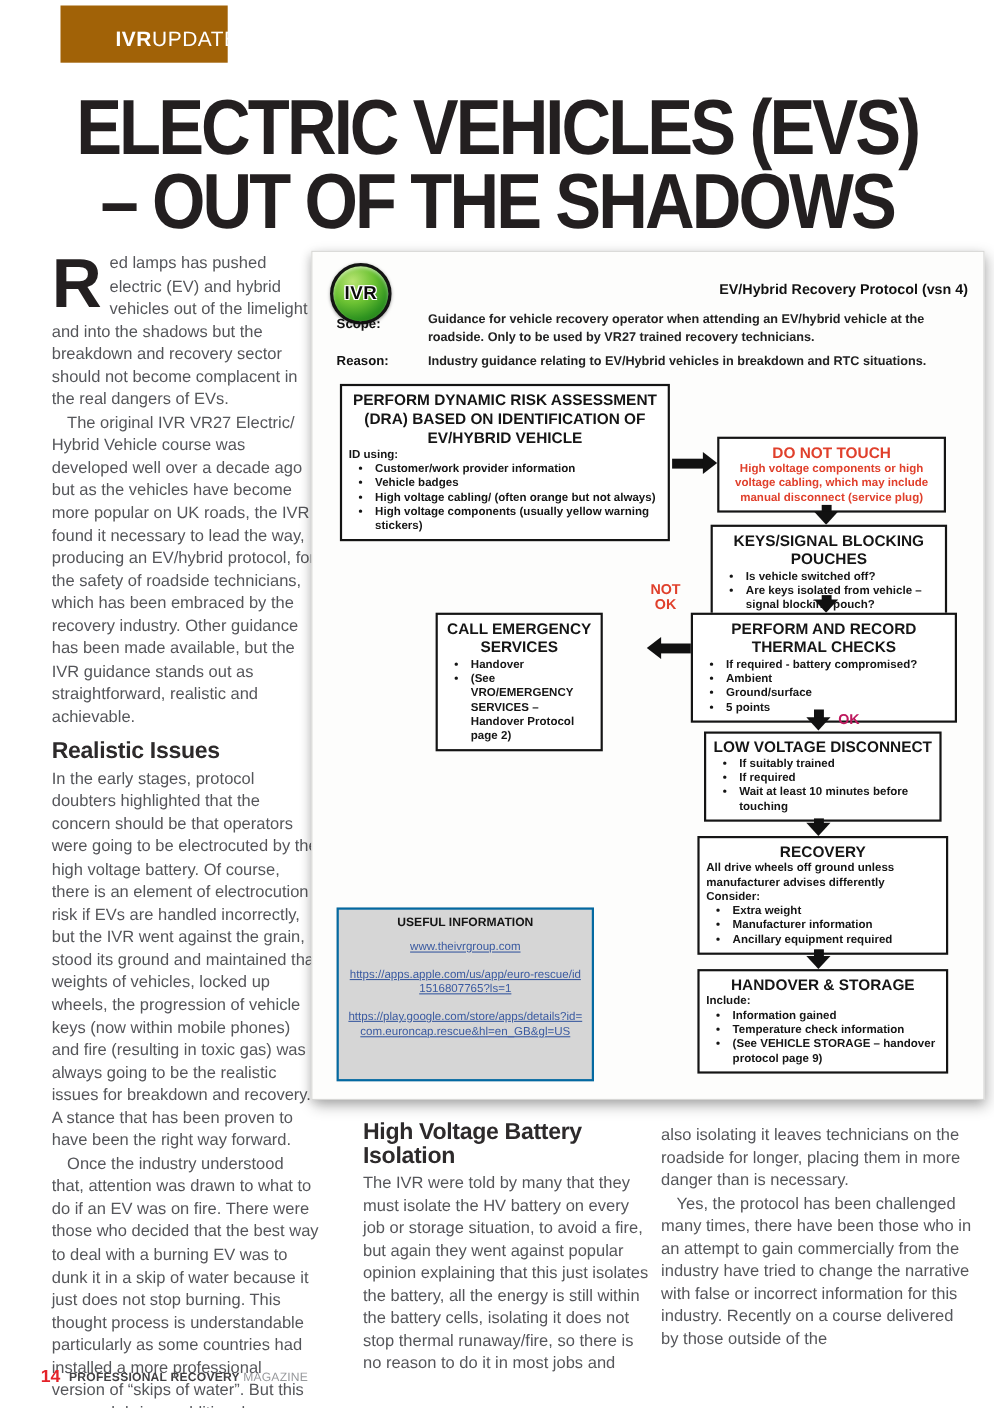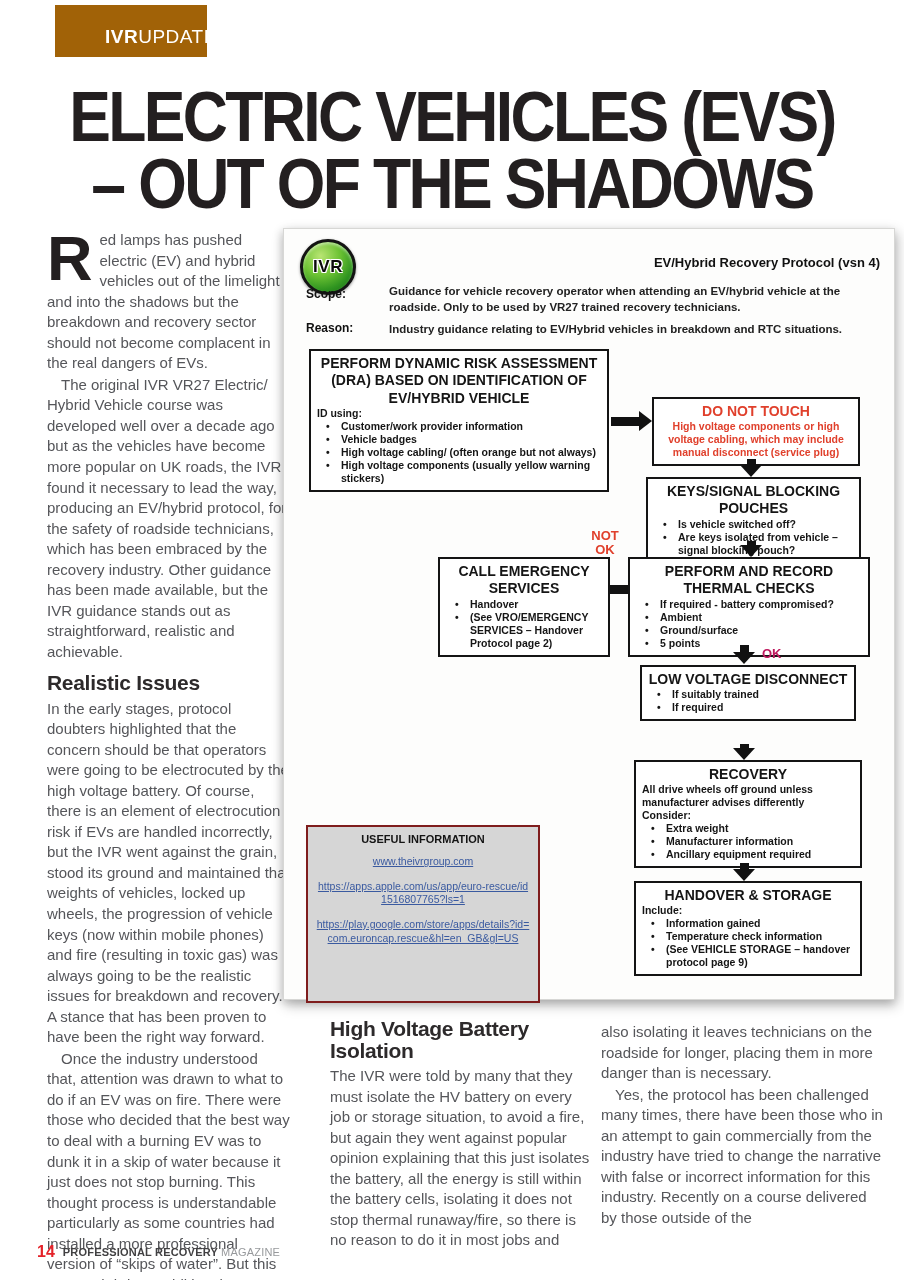--- a/index.html
+++ b/index.html
@@ -92,28 +92,28 @@
   .fbox .fb-note { font-weight:bold; }
   .fbox ul { list-style:none; margin:0; padding:0; }
   .fbox li { font-weight:bold; padding-left:24px; position:relative; }
   .fbox li::before { content:"•"; position:absolute; left:9px; }
   .fbox .red-body { color:#e0402c; font-weight:bold; text-align:center; }
 
   .box-dra      { left:25px;  top:120px; width:300px; }
   .box-dnt      { left:368px; top:168px; width:208px; }
   .box-keys     { left:362px; top:248px; width:215px; }
   .box-thermal  { left:344px; top:328px; width:242px; }
-  .box-calles   { left:112px; top:328px; width:172px;margin-left:42px; }
+  .box-calles   { left:112px; top:328px; width:152px; }
   .box-lvd      { left:356px; top:436px; width:216px; }
   .box-recovery { left:350px; top:531px; width:228px; }
   .box-handover { left:350px; top:652px; width:228px; }
 
   .box-useful {
-    position:absolute; left:22px; top:596px; width:234px; height:178px;
-    background:#d6d6d6; border:2px solid #7f1d1d; padding:6px 8px;
+    position:absolute; left:22px; top:596px; width:234px; height:158px;
+    background:#d6d6d6; border:2px solid #0369a1; padding:6px 8px;
     font-size:10.5px;
   }
   .box-useful .fb-title { font-weight:bold; text-align:center; font-size:11px; color:#141414; margin-bottom:10px; }
   .box-useful a {
     display:block; color:#3a5aa0; text-decoration:underline;
     word-break:break-all; line-height:1.3; margin-bottom:11px; cursor:pointer;text-align:center;
   }
 
   
   .v-arrow { position:absolute; width:9px; background:#111; }
@@ -243,20 +243,21 @@
   </div>
 
   <div class="v-arrow arr-5"></div>
   <div class="ok-label">OK</div>
 
   <div class="fbox box-lvd">
     <div class="fb-title">LOW VOLTAGE DISCONNECT</div>
     <ul>
       <li>If suitably trained</li>
       <li>If required</li>
+      <li>Wait at least 10 minutes before touching</li>
     </ul>
   </div>
 
   <div class="v-arrow arr-6"></div>
 
   <div class="fbox box-recovery">
     <div class="fb-title">RECOVERY</div>
     <div class="fb-note">All drive wheels off ground unless manufacturer advises differently</div>
     <div class="fb-intro">Consider:</div>
     <ul>

